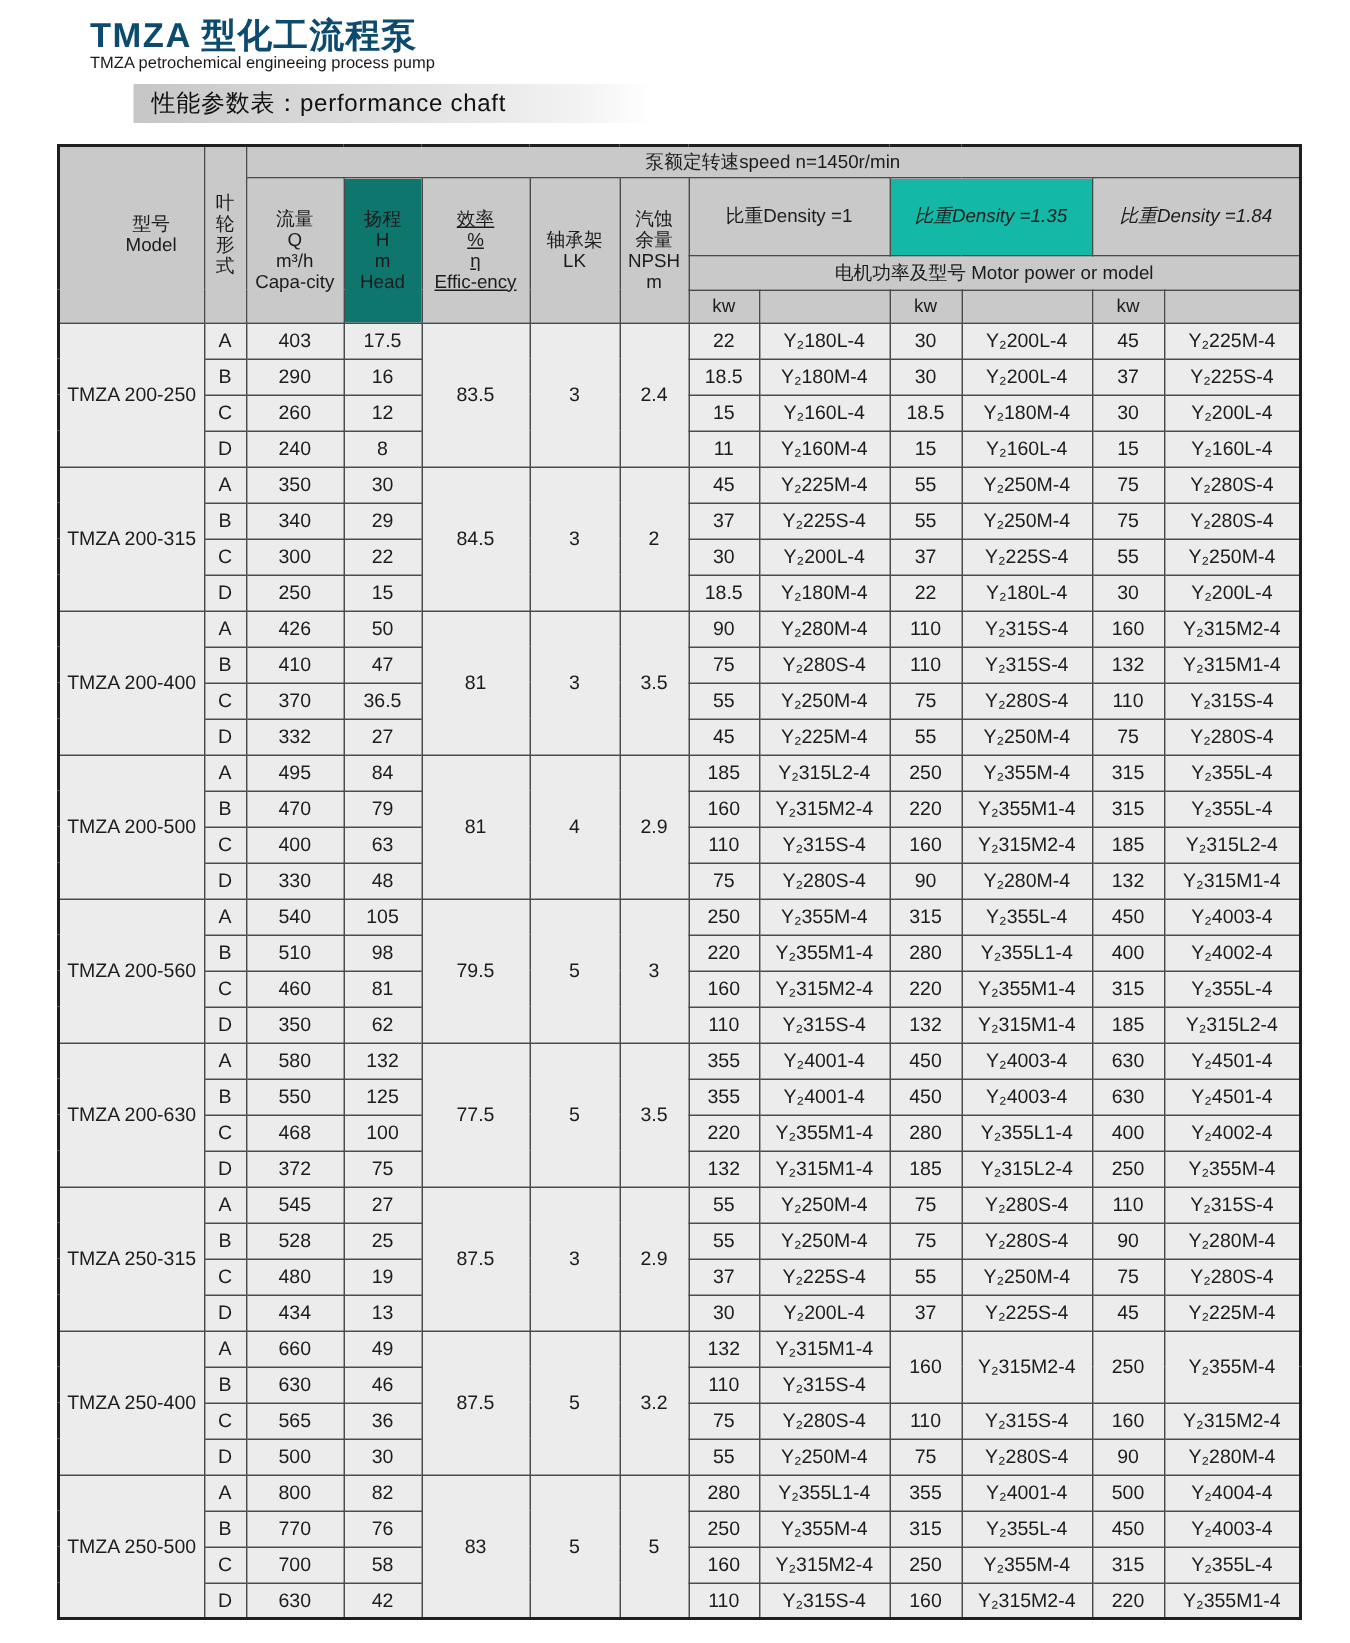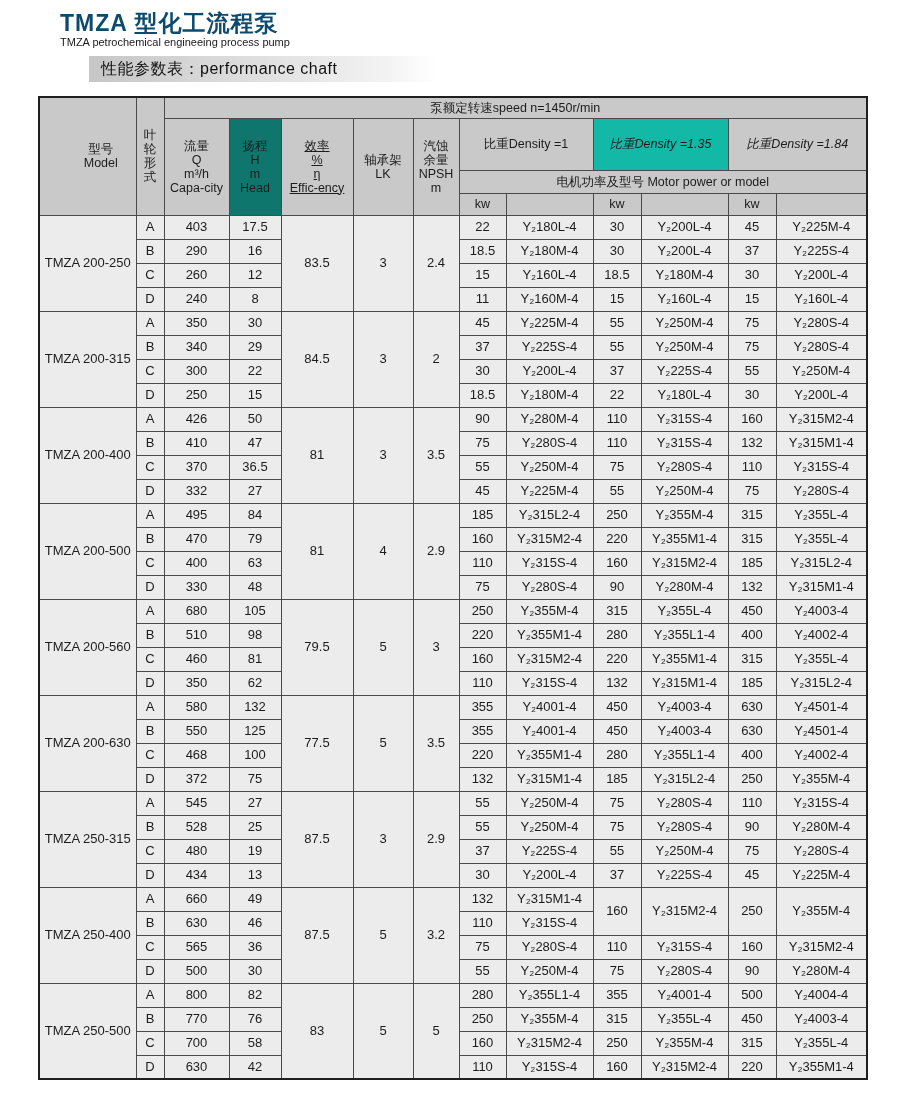--- a/index.html
+++ b/index.html
@@ -317,21 +317,21 @@
         <td>75</td>
         <td>Y₂280S-4</td>
         <td>90</td>
         <td>Y₂280M-4</td>
         <td>132</td>
         <td>Y₂315M1-4</td>
       </tr>
       <tr>
         <td class="model" rowspan="4">TMZA 200-560</td>
         <td>A</td>
-        <td>680</td>
+        <td>540</td>
         <td>105</td>
         <td rowspan="4">79.5</td>
         <td rowspan="4">5</td>
         <td rowspan="4">3</td>
         <td>250</td>
         <td>Y₂355M-4</td>
         <td>315</td>
         <td>Y₂355L-4</td>
         <td>450</td>
         <td>Y₂4003-4</td>

